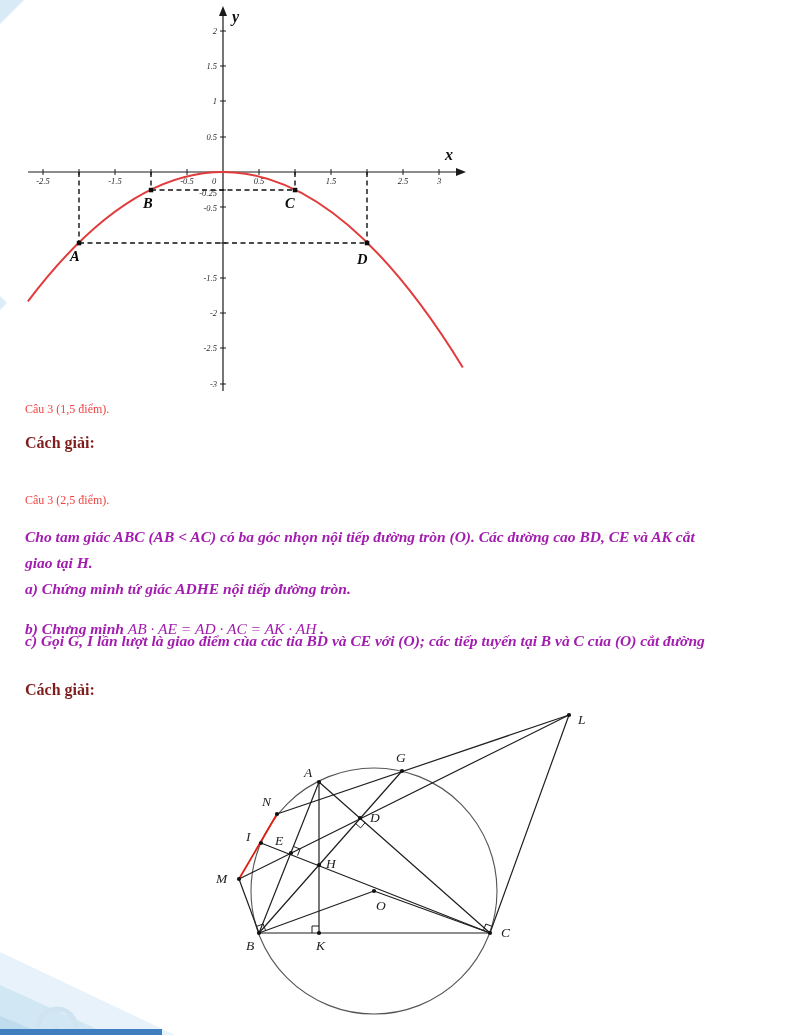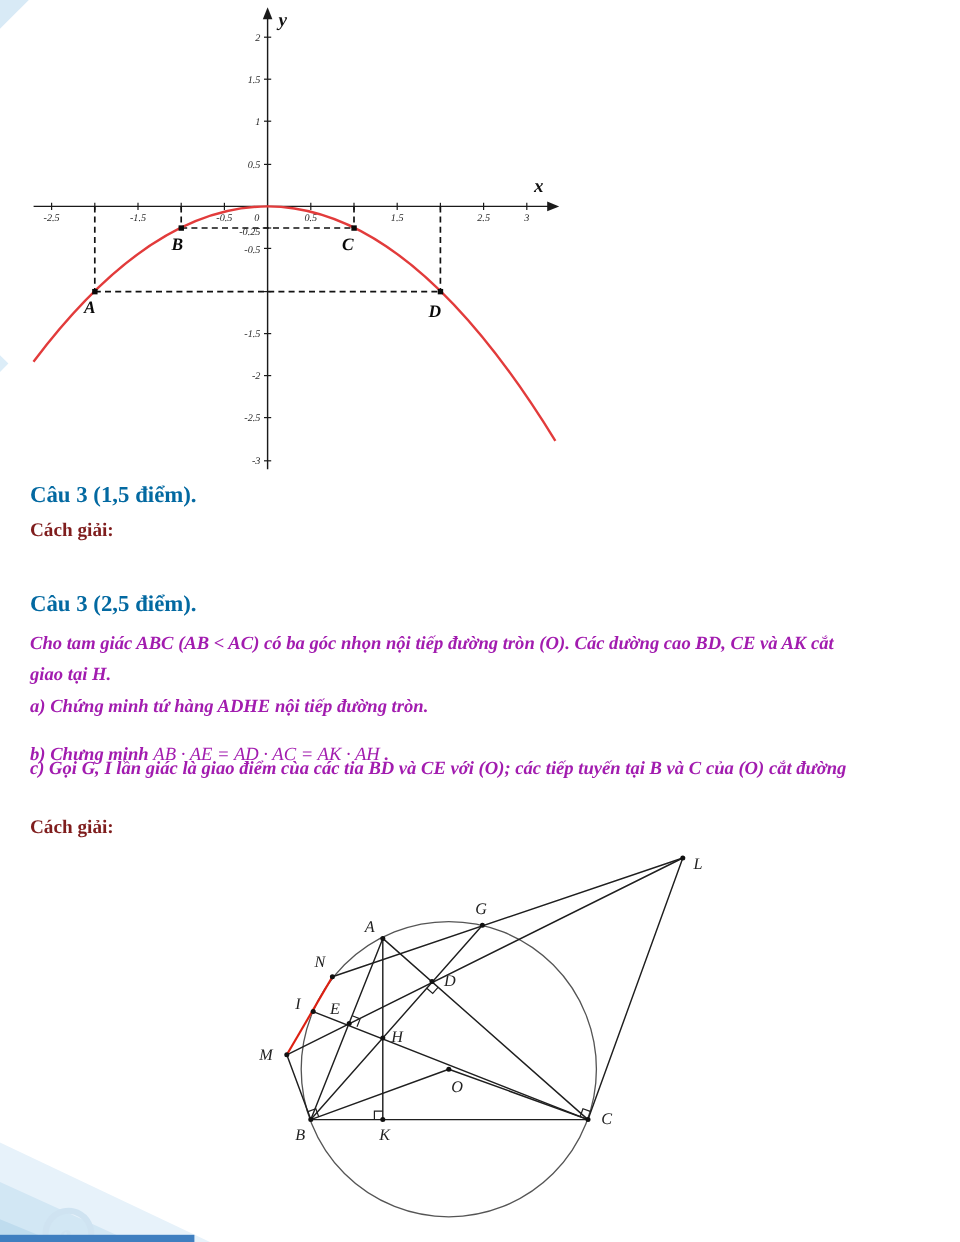--- a/index.html
+++ b/index.html
@@ -1,19 +1,19 @@
 <!DOCTYPE html>
 <html><head>
 <meta charset="utf-8">
 <style>
   *{margin:0;padding:0;box-sizing:border-box}
   html,body{width:800px;height:1035px}
   body{position:relative;background:#ffffff;font-family:"Liberation Serif",serif;overflow:hidden}
   .abs{position:absolute}
-  .heading-red{color:#0369a1;font-weight:bold;font-size:19px;left:25px}
+  .heading-red{color:#ef4444;font-weight:normal;font-size:12px;left:25px}
   .heading-blue{color:#7f1d1d;font-weight:bold;font-size:16px;left:25px}
   .body-text{font-weight:bold;font-style:italic;font-size:15.5px;color:#a21caf;left:25px;line-height:26px;white-space:nowrap}
   .math{font-weight:normal;font-style:italic}
   .graph-tick{font-style:italic;font-size:8.5px;fill:#2a2a2a;font-family:"Liberation Serif",serif}
   .graph-axis-label{font-weight:bold;font-style:italic;font-size:16px;fill:#111;font-family:"Liberation Serif",serif}
   .graph-pt{font-weight:bold;font-style:italic;font-size:14.5px;fill:#0a0a0a;font-family:"Liberation Serif",serif}
   .geo-label{font-style:italic;font-size:13.5px;fill:#222;font-family:"Liberation Serif",serif}
   svg{display:block}
 </style>
 </head>
@@ -112,25 +112,25 @@
   <text class="graph-pt" x="357" y="264">D</text>
 </svg>
 
 <div class="abs heading-red" style="top:402px">Câu 3 (1,5 điểm).</div>
 <div class="abs heading-blue" style="top:434px">Cách giải:</div>
 
 <div class="abs heading-red" style="top:493px">Câu 3 (2,5 điểm).</div>
 
 <div class="abs body-text" style="top:524px"><span>Cho tam giác ABC (AB &lt; AC) có ba góc nhọn nội tiếp đường tròn (O). Các dường cao BD, CE và AK cắt</span><br><span>giao tại H.</span></div>
 
-<div class="abs body-text" style="top:576px">a) Chứng minh tứ hàng ADHE nội tiếp đường tròn.</div>
+<div class="abs body-text" style="top:576px">a) Chứng minh tứ giác ADHE nội tiếp đường tròn.</div>
 
 <div class="abs body-text" style="top:616px"><span>b) Chưng minh</span> <span class="math">AB · AE = AD · AC = AK · AH</span><span> .</span></div>
 
-<div class="abs body-text" style="top:628px"><span>c) Gọi G, I lần giác là giao điểm cùa các tia BD và CE với (O); các tiếp tuyến tại B và C của (O) cắt đường</span><br></div>
+<div class="abs body-text" style="top:628px"><span>c) Gọi G, I lần lượt là giao điểm cùa các tia BD và CE với (O); các tiếp tuyến tại B và C của (O) cắt đường</span><br></div>
 
 <div class="abs heading-blue" style="top:681px">Cách giải:</div>
 
 <svg class="abs" style="left:170px;top:698px" width="460" height="337">
 
   <circle cx="204" cy="193" r="123" fill="none" stroke="#555555" stroke-width="1.1"></circle>
 
   <g stroke="#1f1f1f" stroke-width="1.2" fill="none" stroke-linecap="round">
     <line x1="149" y1="84" x2="89" y2="235"></line>
     <line x1="89" y1="235" x2="320" y2="235"></line>

